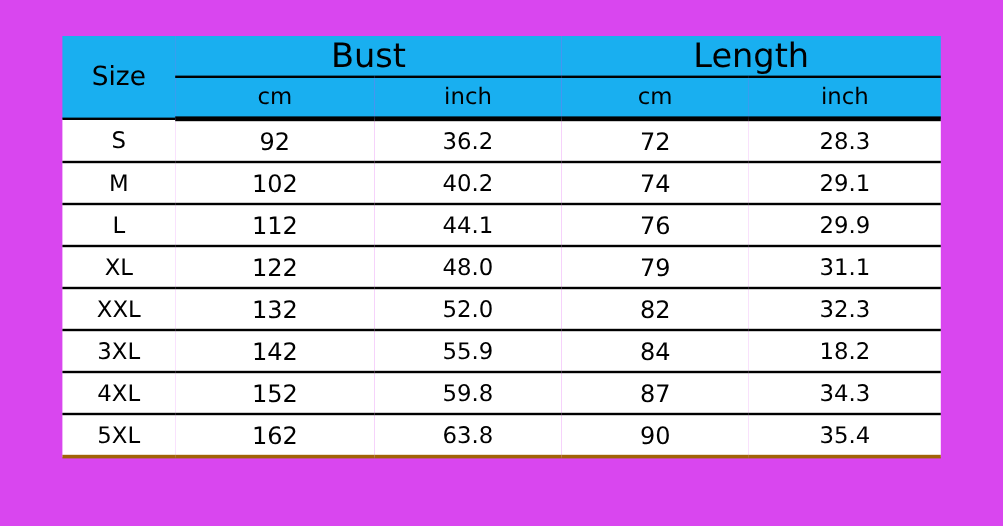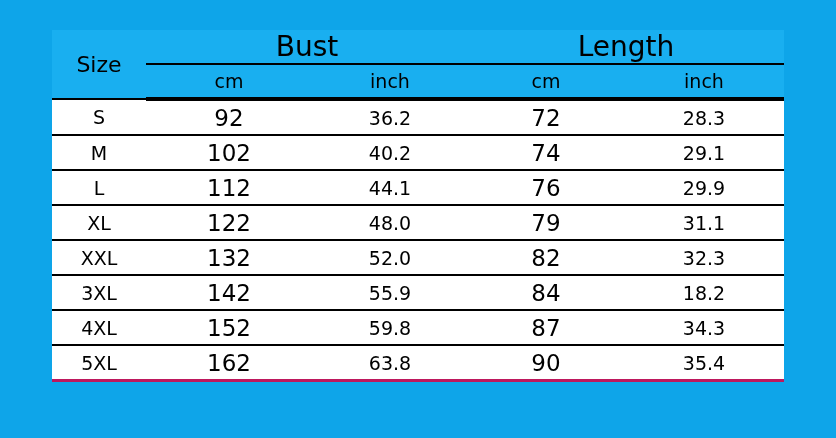--- a/index.html
+++ b/index.html
@@ -10,21 +10,21 @@
   body {
     width: 836px;
     height: 438px;
     font-family: "DejaVu Sans", sans-serif;
     overflow: hidden;
   }
   .sheet {
     position: relative;
     width: 836px;
     height: 438px;
-    background: #0ea5e9;
+    background: #d946ef;
   }
   table.size-chart {
     position: absolute;
     left: 52px;
     top: 30px;
     width: 732px;
     border-collapse: collapse;
     table-layout: fixed;
   }
   table.size-chart col.c-size { width: 94px; }
@@ -65,27 +65,27 @@
   
   tbody td {
     height: 33px;
     border-bottom: 2px solid #000000;
     background: #ffffff;
   }
   td.size-cell {
     font-size: 19px;
   }
   td.num-cm {
-    font-size: 23px;
+    font-size: 20px;
   }
   td.num-inch {
     font-size: 19px;
   }
   tbody tr:last-child td {
-    border-bottom: 3px solid #be185d;
+    border-bottom: 3px solid #a16207;
     margin-top: 40px;
   }
 </style>
 </head>
 <body>
 
 <div class="sheet">
   <table class="size-chart">
     <colgroup>
       <col class="c-size">

